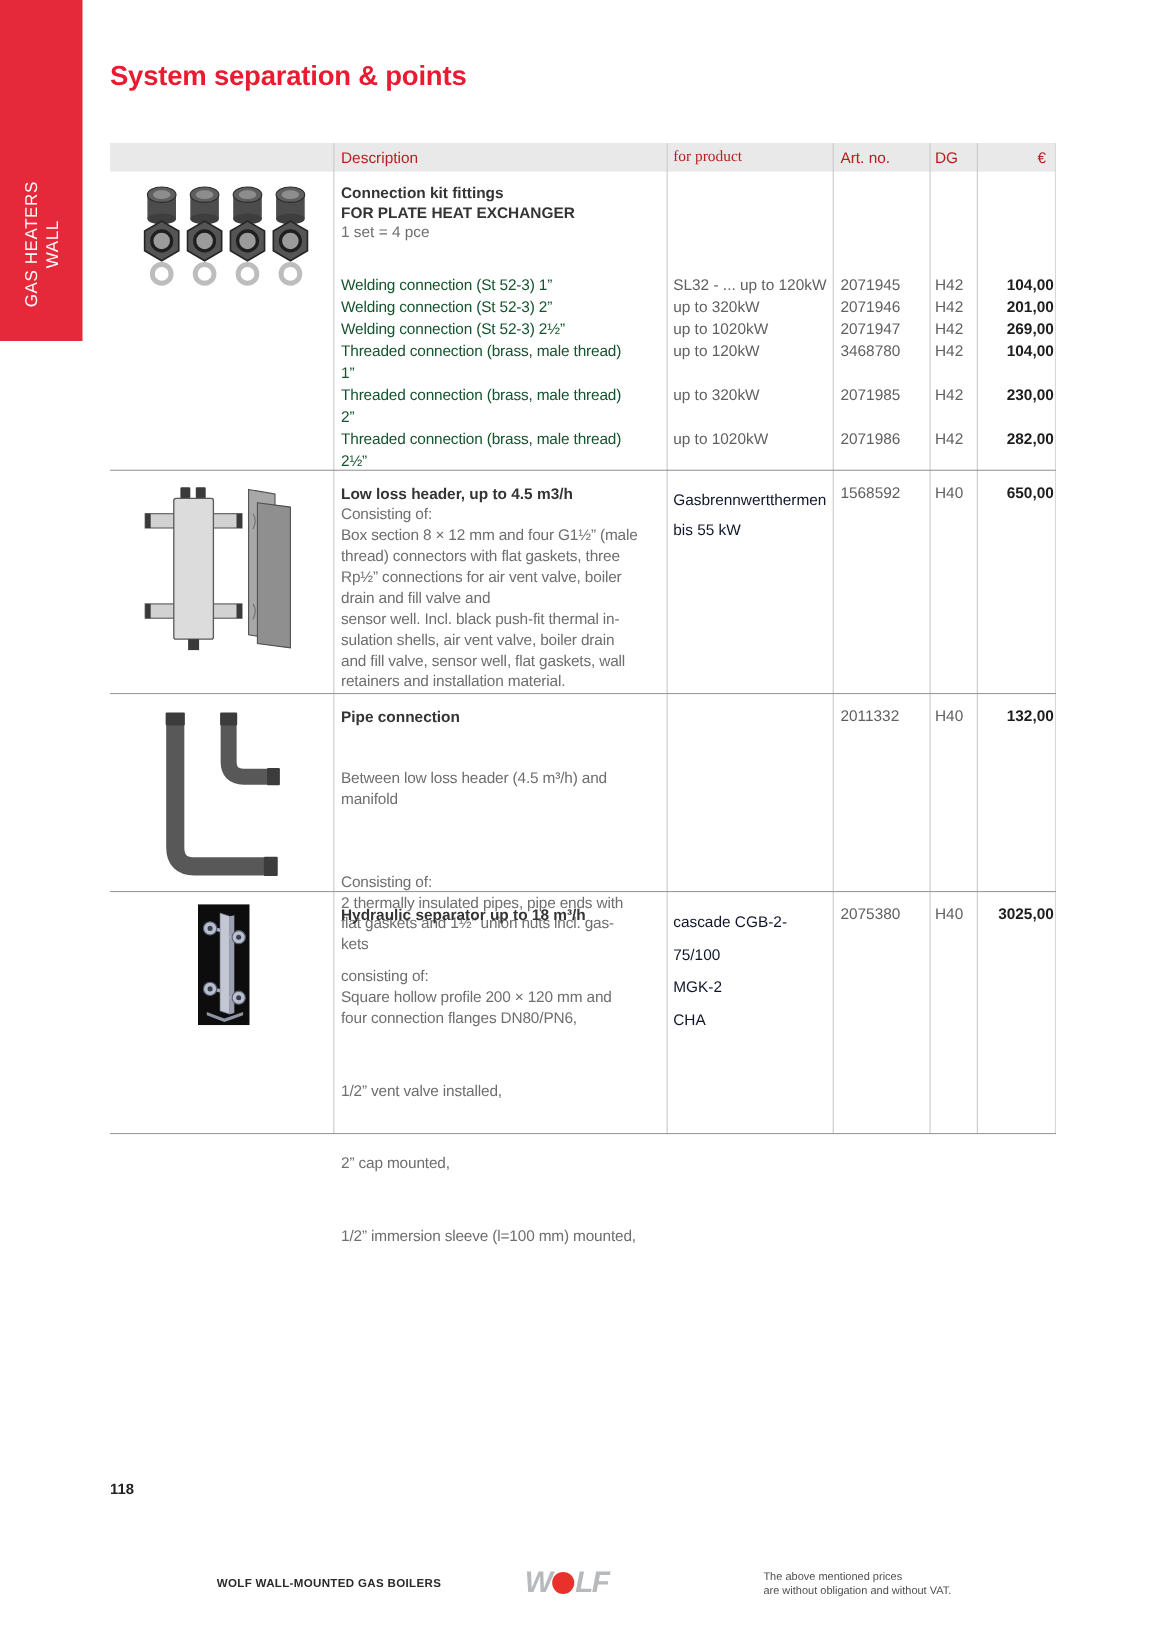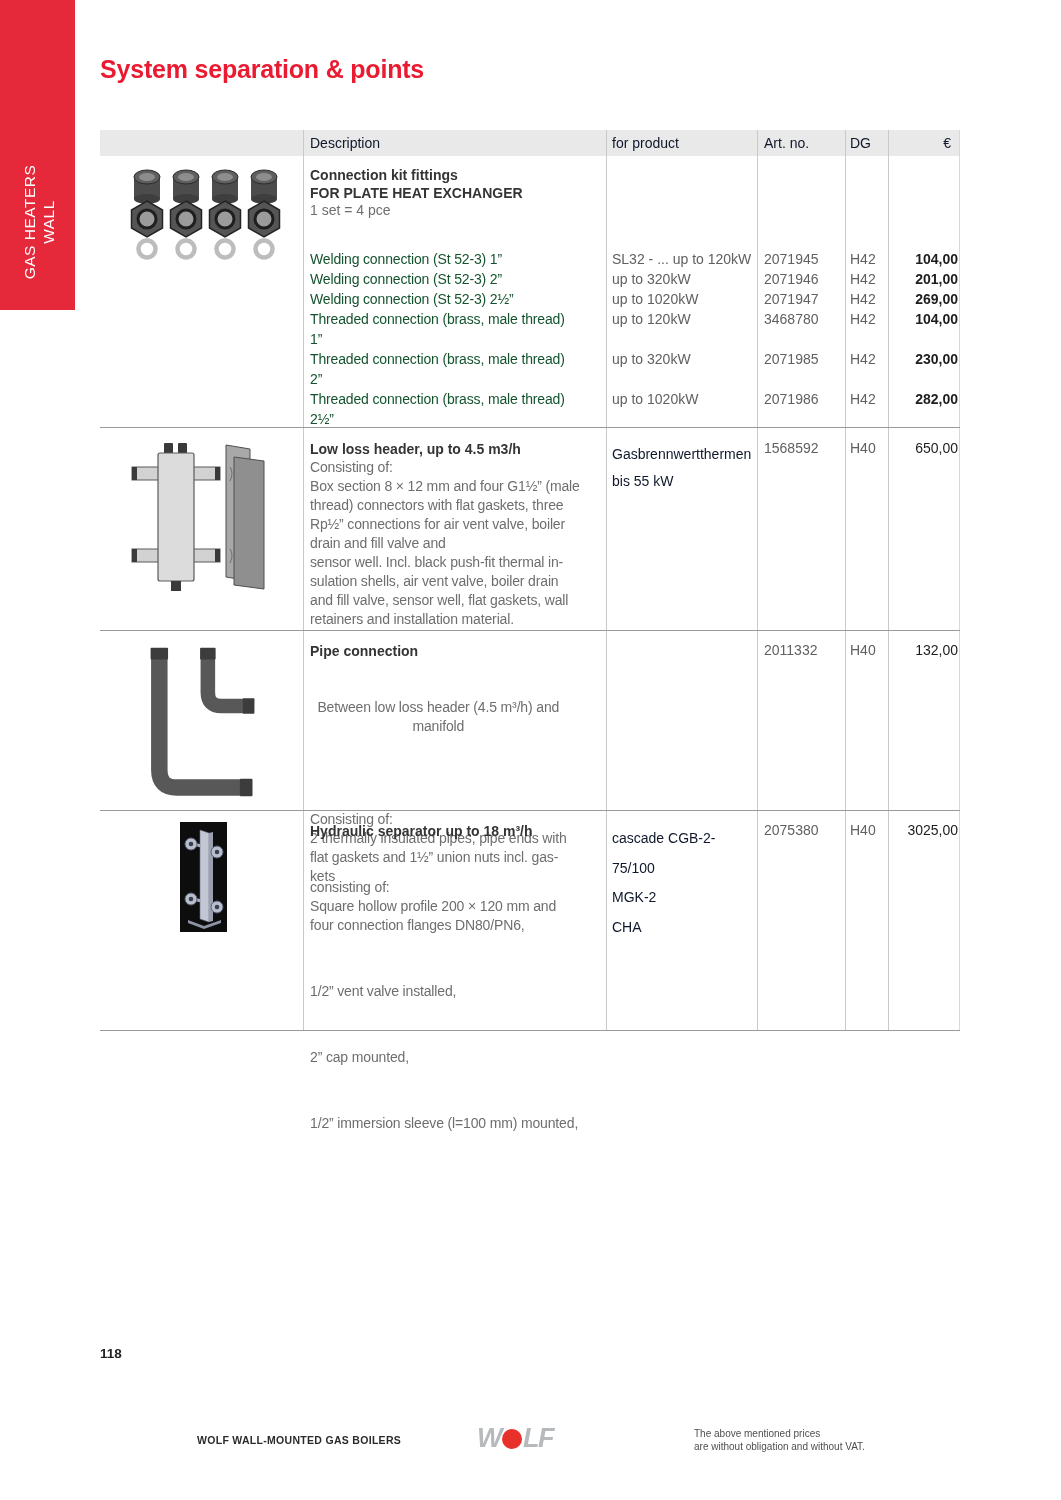--- a/index.html
+++ b/index.html
@@ -12,37 +12,37 @@
         color:#fff;font-size:15.5px;line-height:19px;font-weight:500;letter-spacing:.5px;
         text-align:center;white-space:pre;}
 
   
   .title{position:absolute;left:100px;top:55px;margin:0;color:#ea1b30;
         font-size:25px;font-weight:bold;letter-spacing:-.2px;}
 
   
   .tbl{position:absolute;left:100px;top:130px;width:860px;height:900px;font-size:14px;}
   .band{position:absolute;left:0;top:0;width:860px;height:26px;background:#e9e9e9;}
-  .hlabel{position:absolute;top:5px;color:#0f172a;font-size:14px;}
-  .h-desc{left:210px;} .h-fp{left:512px;} .h-art{left:664px;} .h-dg{left:750px;}
+  .hlabel{position:absolute;top:5px;color:#b91c1c;font-size:14px;}
+  .h-desc{left:210px;} .h-fp{left:512px;font-family:Liberation Serif, serif;} .h-art{left:664px;} .h-dg{left:750px;}
   .h-eur{right:9px;text-align:right;}
   .vline{position:absolute;top:0;width:1px;height:900px;background:#c9c9c9;}
   .v1{left:203px;} .v2{left:506px;} .v3{left:657px;} .v4{left:745px;} .v5{left:788px;} .v6{left:859px;background:#d8d8d8;}
   .hline{position:absolute;left:0;width:860px;height:1px;background:#9a9a9a;}
   .hl1{top:297px;} .hl2{top:500px;} .hl3{top:680px;} .hl4{top:900px;}
 
   .pre{white-space:pre;}
   .btitle{position:absolute;color:#343434;font-weight:bold;line-height:18px;white-space:pre;}
   .bsub{position:absolute;color:#6e6e6e;white-space:pre;}
   .body-txt{position:absolute;color:#6e6e6e;line-height:19px;letter-spacing:-.15px;white-space:pre;}
   .body-txt p{margin:0;white-space:pre;}
   .cell-fp{position:absolute;left:512px;color:#0f172a;white-space:pre;line-height:20px;}
   .cell-art{position:absolute;left:664px;color:#606060;}
   .cell-dg{position:absolute;left:750px;color:#606060;}
-  .cell-price{position:absolute;right:2px;color:#1d1d1d;font-weight:normal;text-align:right;}
+  .cell-price{position:absolute;right:2px;color:#1d1d1d;font-weight:bold;text-align:right;}
 
   
   .rows{position:absolute;left:210px;top:119px;width:650px;}
   .row{position:relative;line-height:20px;}
   .c-desc{color:#14532d;white-space:pre;letter-spacing:-.15px;width:296px;}
   .c-fp{position:absolute;left:302px;top:0;color:#606060;white-space:nowrap;}
   .c-art{position:absolute;left:454px;top:0;color:#606060;text-align:center;}
   .c-dg{position:absolute;left:540px;top:0;color:#606060;}
   .c-price{position:absolute;right:2px;top:0;color:#1d1d1d;font-weight:bold;}
 
@@ -220,21 +220,21 @@
       <path d="M20 16 L20 132 Q20 150 38 150 L106 150" stroke="#585858" stroke-width="17" fill="none"></path>
       <rect x="11" y="6" width="18" height="12" rx="1" fill="#3c3c3c"></rect>
       <rect x="103" y="141" width="13" height="18" rx="1" fill="#3c3c3c"></rect>
       <path d="M70 16 L70 52 Q70 66 84 66 L108 66" stroke="#585858" stroke-width="15" fill="none"></path>
       <rect x="62" y="6" width="16" height="12" rx="1" fill="#3c3c3c"></rect>
       <rect x="106" y="58" width="12" height="16" rx="1" fill="#3c3c3c"></rect>
     </svg>
 
     <div class="btitle" style="left:210px;top:512px;">Pipe connection</div>
     <div class="body-txt" style="left:210px;top:530px;">
-      <p style="margin-bottom:36px;text-align:center;">Between low loss header (4.5 m³/h) and
+      <p style="margin-bottom:18px;">Between low loss header (4.5 m³/h) and
 manifold</p>
       <p>Consisting of:
 2 thermally insulated pipes, pipe ends with
 flat gaskets and 1½” union nuts incl. gas-
 kets</p>
     </div>
     <div class="cell-art" style="top:512px;">2011332</div>
     <div class="cell-dg" style="top:512px;">H40</div>
     <div class="cell-price" style="top:512px;">132,00</div>
 

